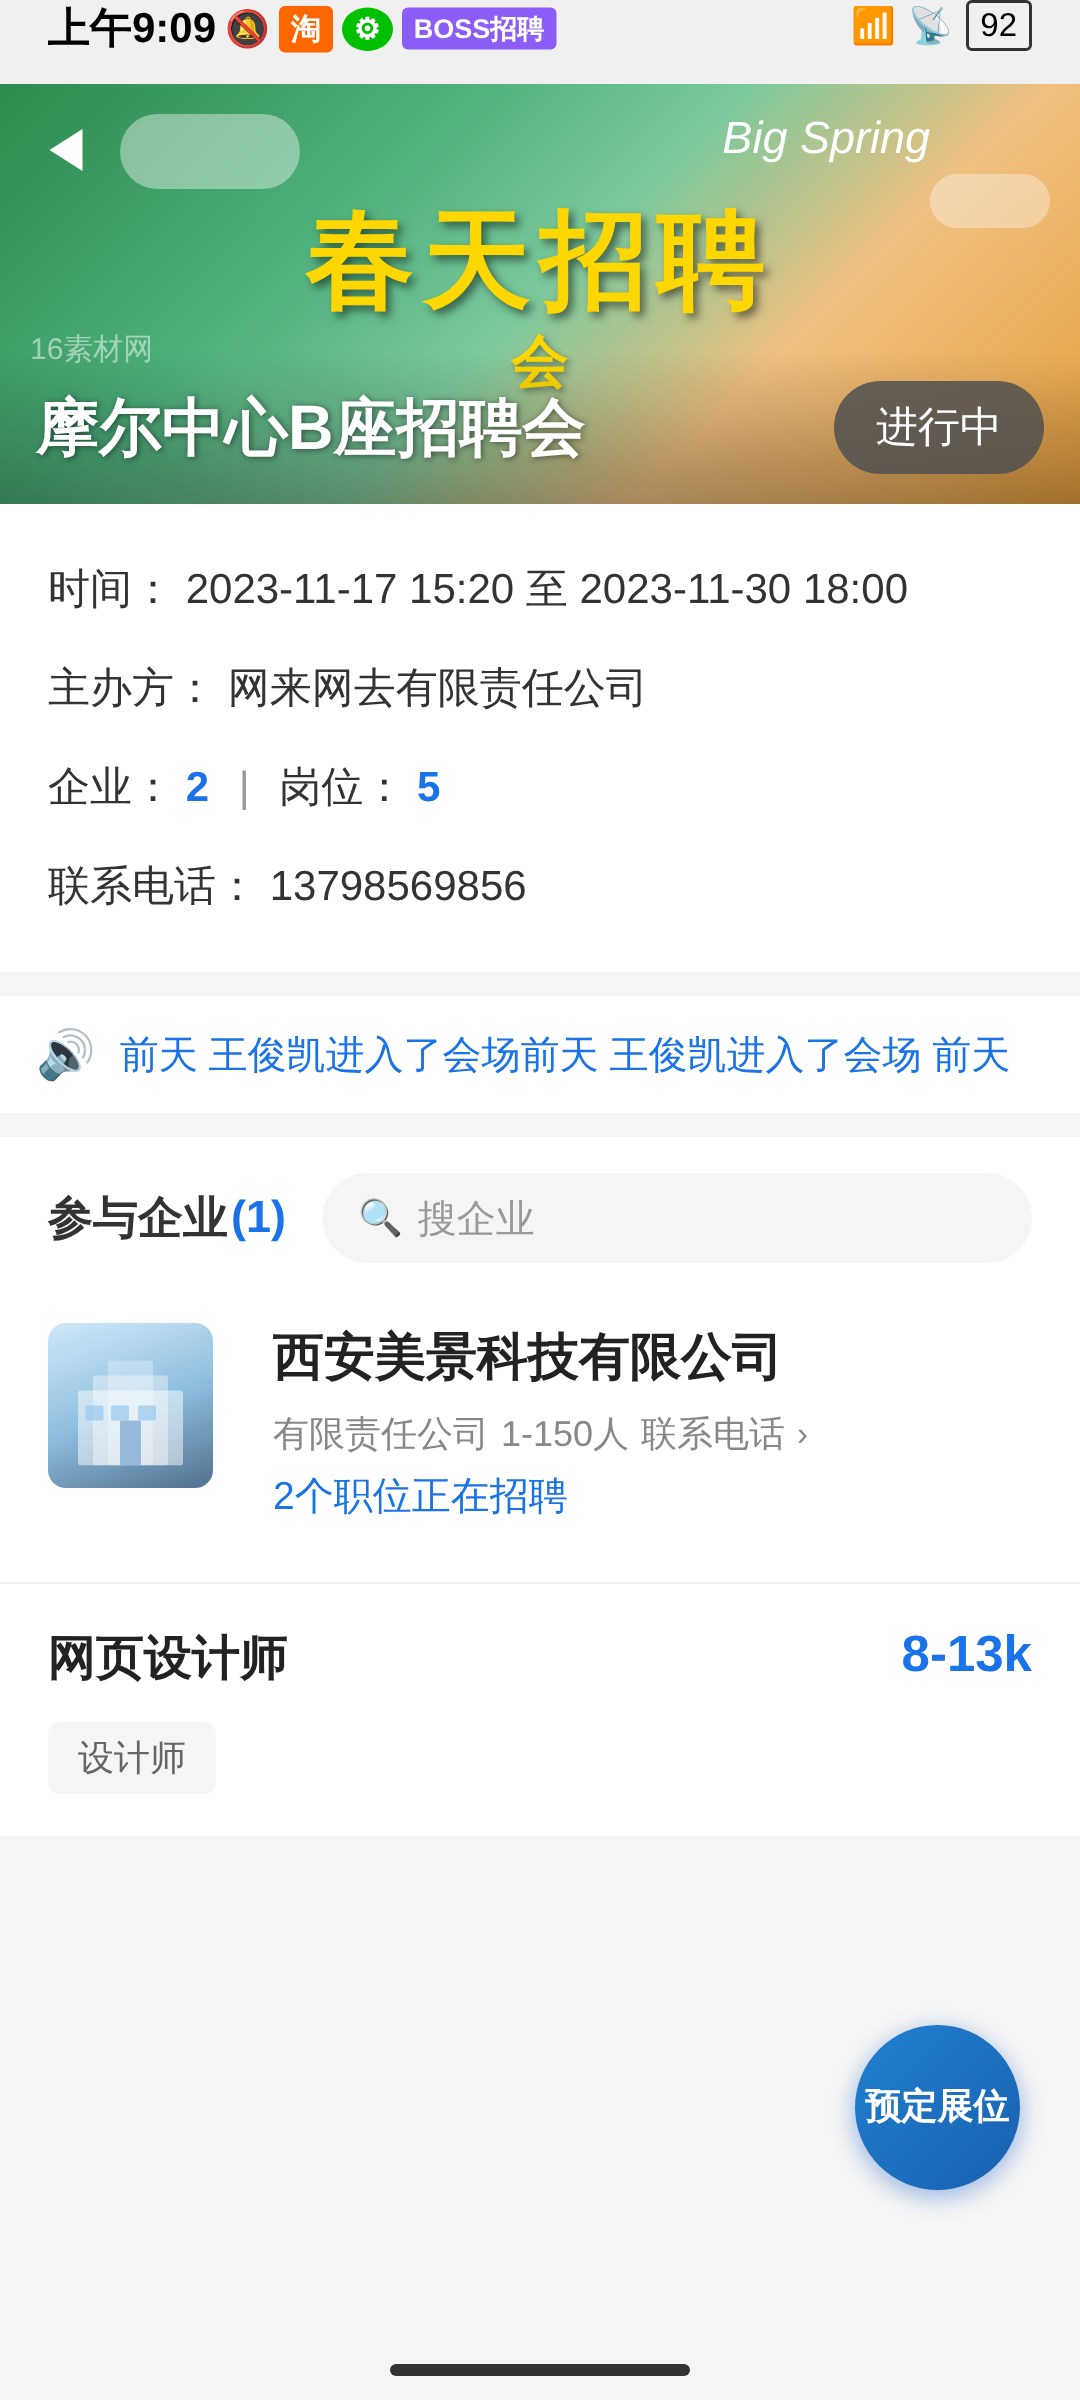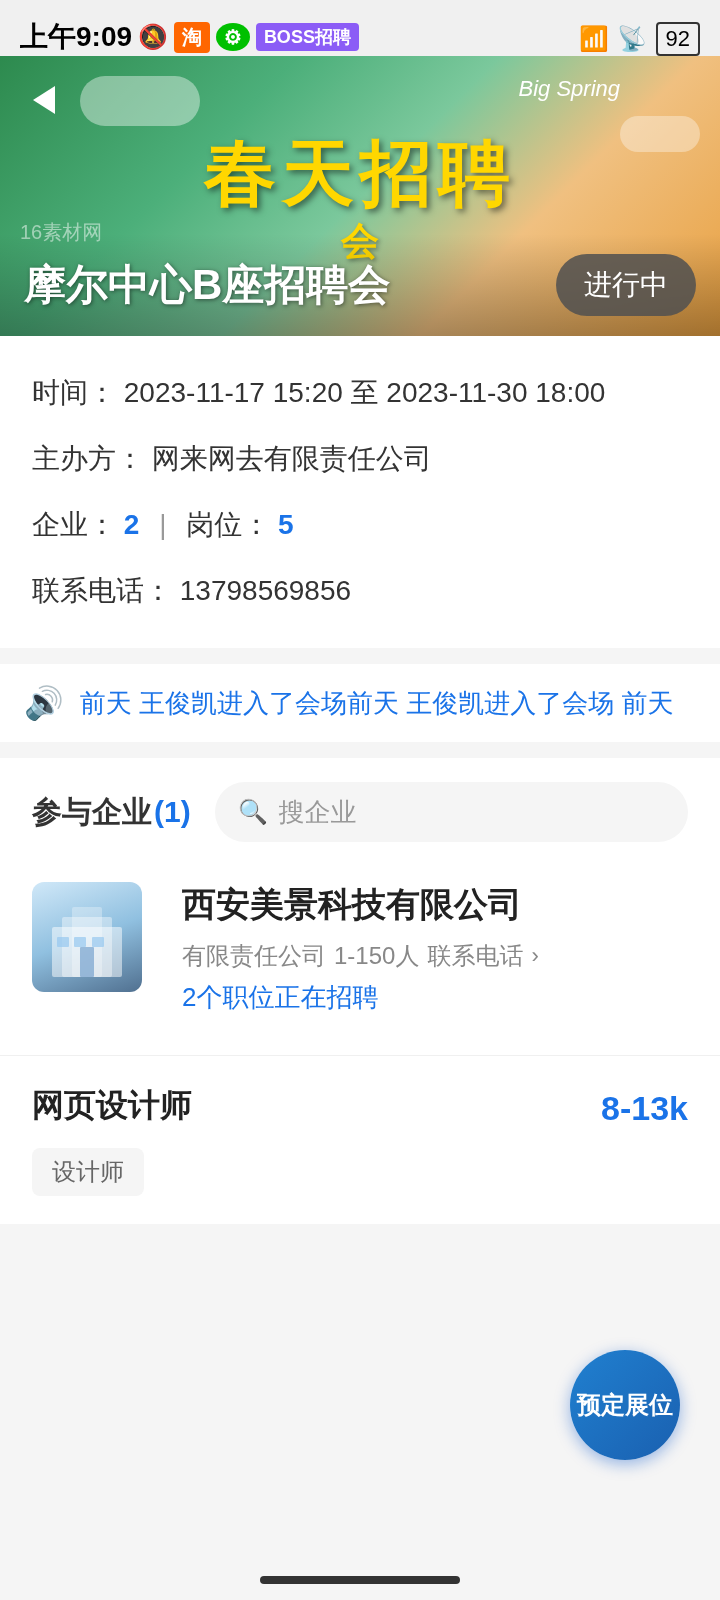--- a/index.html
+++ b/index.html
@@ -11,23 +11,23 @@
       background: #f5f5f5;
       overflow-x: hidden;
     }
 
     
     .status-bar {
       width: 720px;
       height: 56px;
       background: #f0f0f0;
       display: flex;
-      align-items: flex-end;
+      align-items: flex-start;
       justify-content: space-between;
-      padding: 0 20px;
+      padding: 0 32px;
       font-size: 24px;
       font-weight: 500;
     }
     .status-left { display: flex; align-items: center; gap: 6px; }
     .status-time { font-size: 28px; font-weight: 600; }
     .status-right { display: flex; align-items: center; gap: 8px; }
 
     
     .hero-banner {
       position: relative;
@@ -205,21 +205,21 @@
     }
 
     
     .job-card {
       background: #fff;
       padding: 28px 32px;
       border-top: 1px solid #f0f0f0;
     }
     .job-row {
       display: flex;
-      align-items: flex-end;
+      align-items: flex-start;
       justify-content: space-between;
       margin-bottom: 20px;
     }
     .job-title {
       font-size: 32px;
       font-weight: 600;
       color: #222;
     }
     .job-salary {
       font-size: 34px;
@@ -274,21 +274,21 @@
       background: #333;
       border-radius: 4px;
       z-index: 100;
     }
 
     
     .spring-label {
       position: absolute;
       top: 20px;
       right: 100px;
-      font-size: 22px;
+      font-size: 30px;
       color: #fff;
       font-style: italic;
       font-weight: 300;
     }
     .cloud-left {
       position: absolute;
       top: 20px;
       left: 80px;
       width: 120px;
       height: 50px;

